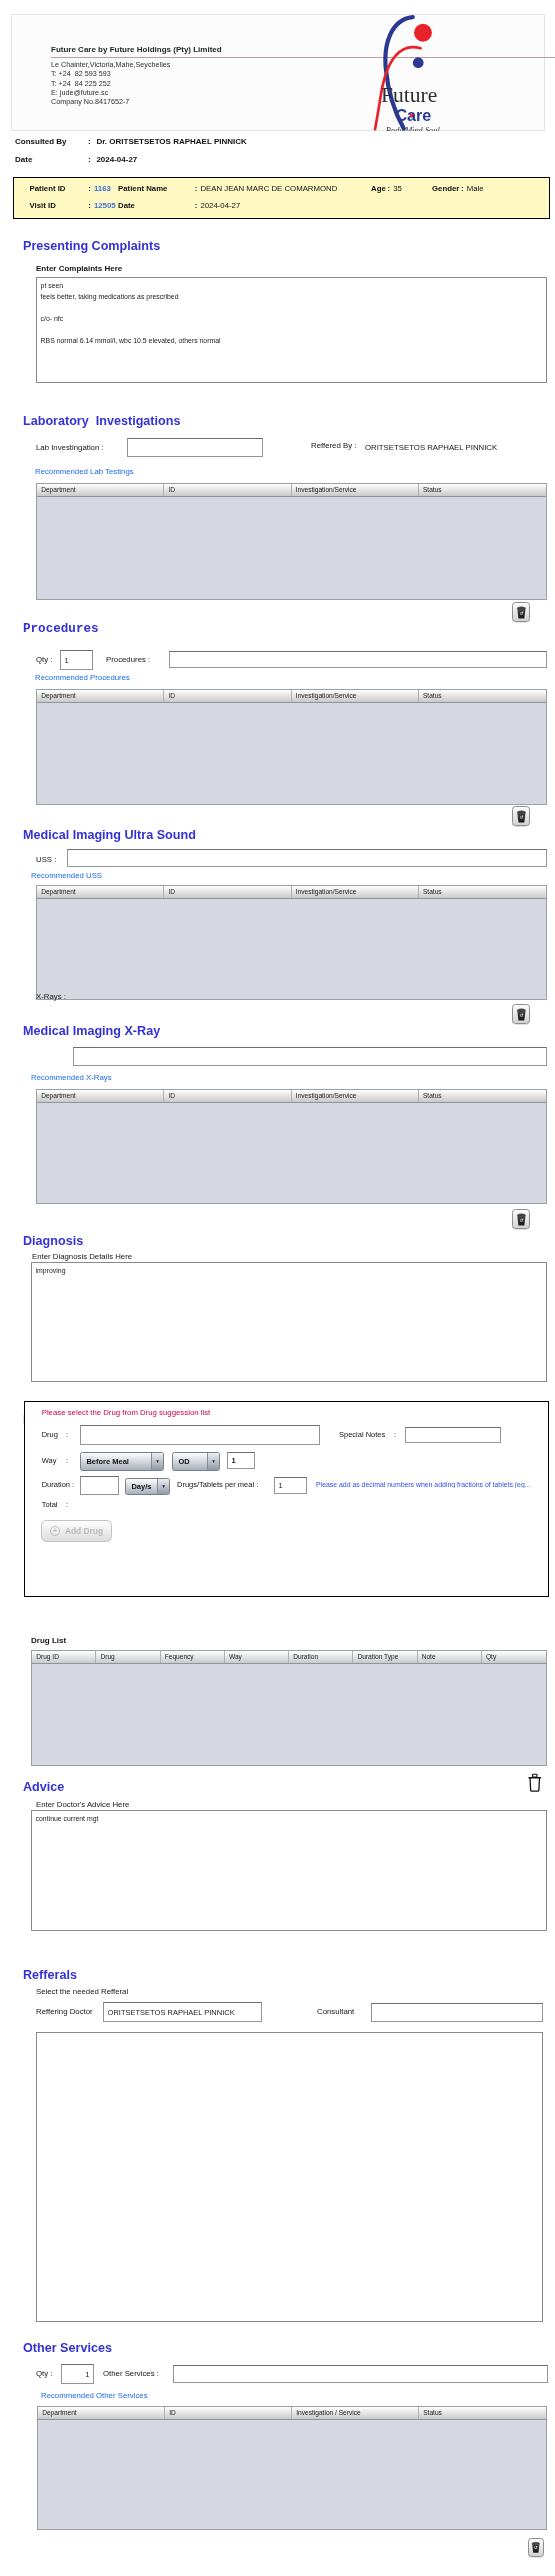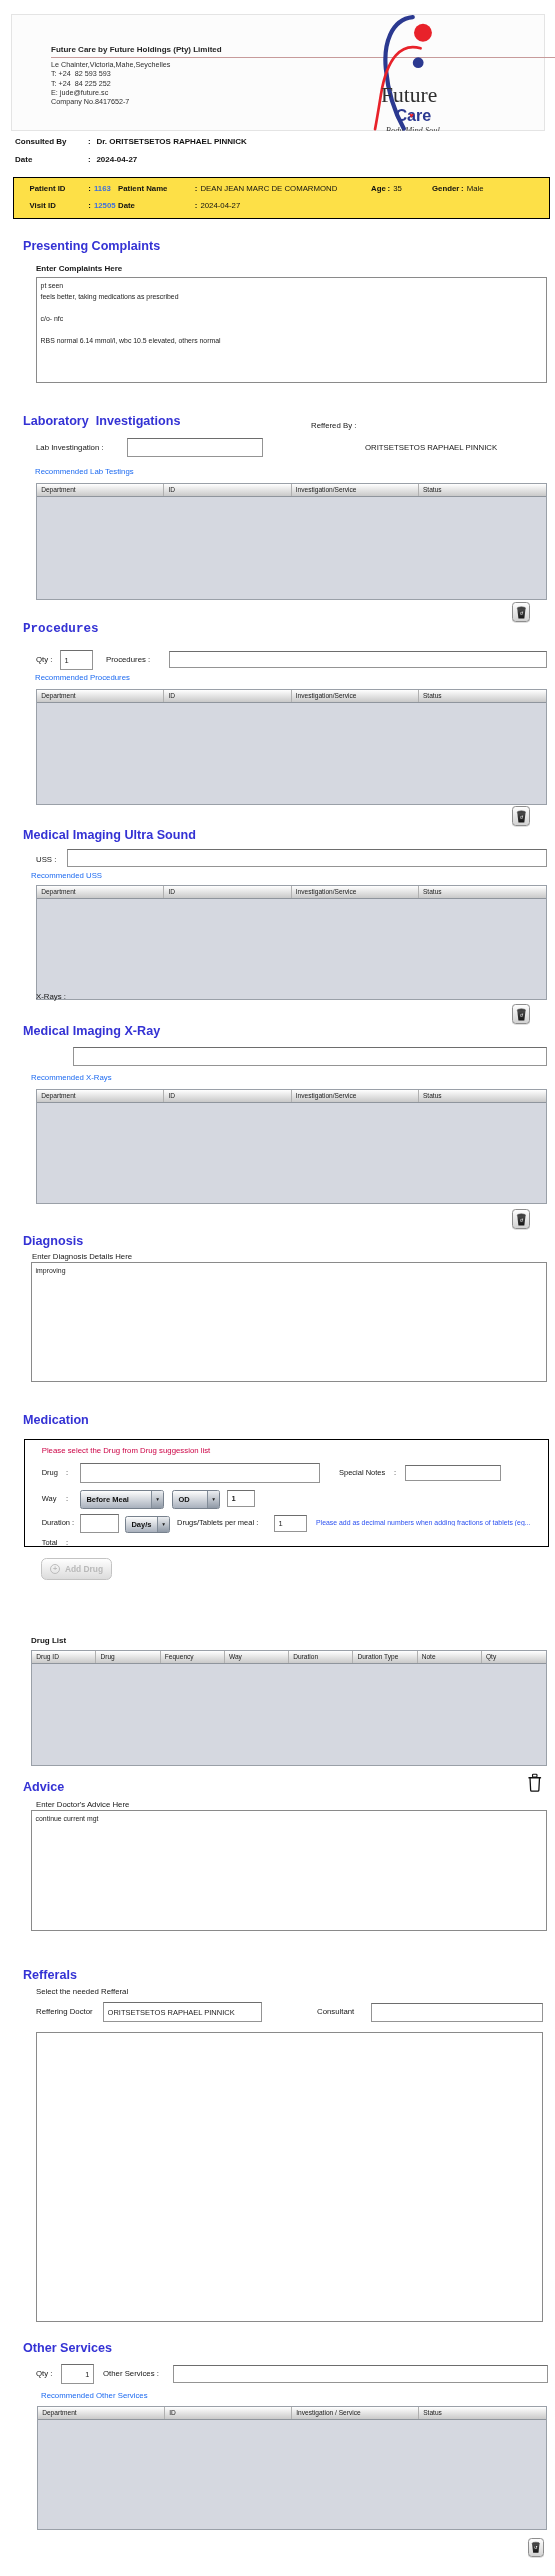--- a/index.html
+++ b/index.html
@@ -15,21 +15,21 @@
   .company-title { font-size:8px; font-weight:bold; color:#262626; white-space:pre-wrap; }
   .company-line { font-size:7.2px; color:#2e2e2e; line-height:9.3px; white-space:pre-wrap; }
   .title-rule { background:#c79b9b; height:1.2px; }
 
   
   .consult-row { display:flex; font-weight:bold; font-size:8px; margin-bottom:9px; }
   .consult-row .c-lbl { width:73px; }
   .consult-row .c-col { width:8.4px; }
 
   
-  .patient-box { border:1.2px solid #000; background:#fde047; }
+  .patient-box { border:1.2px solid #000; background:#fef9c3; }
   .p-grp { position:absolute; display:flex; font-size:7.8px; white-space:nowrap; }
   .p-lbl { font-weight:bold; }
   .p-col { padding:0 3px 0 1.8px; font-weight:bold; }
   .p-id { color:#3f6fdd; font-weight:bold; }
 
   .sec-title { font-size:12.6px; font-weight:bold; color:#3432d4; white-space:pre-wrap; letter-spacing:0; }
   .bold-lbl { font-size:8px; font-weight:bold; color:#161616; }
   .norm-lbl { font-size:7.8px; color:#161616; white-space:nowrap; }
   .blue-link { font-size:7.8px; font-weight:normal; color:#1d6af0; white-space:nowrap; }
 
@@ -176,21 +176,21 @@
 <textarea class="abs box" style="left: 36px; top: 277px; width: 511px; height: 106px;">pt seen
 feels better, taking medications as prescribed
 
 c/o- nfc
 
 RBS normal 6.14 mmol/l, wbc 10.5 elevated, others normal</textarea>
 
 <div class="abs sec-title" style="left:23px; top:414px;">Laboratory  Investigations</div>
 <div class="abs norm-lbl" style="left:36px; top:443px;">Lab Investingation :</div>
 <input class="abs ti" style="left: 127px; top: 438px; width: 136px; height: 18.5px;">
-<div class="abs norm-lbl" style="left:302px; top:421px;padding-left:9px;">Reffered By :</div>
+<div class="abs norm-lbl" style="left:302px; top:441px;padding-left:9px;">Reffered By :</div>
 <div class="abs norm-lbl" style="left:365px; top:443px;">ORITSETSETOS RAPHAEL PINNICK</div>
 <div class="abs blue-link" style="left:35px; top:467px;">Recommended Lab Testings</div>
 <div class="abs inv-table" style="left:36px; top:483px; width:511px; height:117px;">
   <div class="inv-head cols4">
     <div class="hc">Department</div>
     <div class="hc">ID</div>
     <div class="hc">Investigation/Service</div>
     <div class="hc">Status</div>
   </div>
   <div></div>
@@ -277,21 +277,21 @@
 <input class="abs ti" style="left: 97px; top: 1446px; width: 51px; height: 34px; font-family: Liberation Serif, serif;" value="3709">
 <div class="abs" style="left:154px; top:1442px; width:18px; height:19px; cursor:pointer;">
   <svg width="18" height="19" viewBox="0 0 28 26">
     <path d="M23,12 a9.5,9.5 0 0 0 -15,-7.5" stroke="#111" stroke-width="5" fill="none"></path>
     <polygon points="9,0 9,11 0,5.5" fill="#111"></polygon>
     <path d="M5,14 a9.5,9.5 0 0 0 15,7.5" stroke="#111" stroke-width="5" fill="none"></path>
     <polygon points="19,15 19,26 28,20.5" fill="#111"></polygon>
   </svg>
 </div>
 
-<div class="abs med-box" style="left:24px; top:1439px; width:525px; height:108px;">
+<div class="abs med-box" style="left:24px; top:1401px; width:525px; height:196px;">
   <div class="abs red-note" style="left:16.7px; top:6px;">Please select the Drug from Drug suggession list</div>
 
   <div class="abs m-lbl" style="left:16.7px; top:27.5px;">Drug</div>
   <div class="abs m-lbl" style="left:41px; top:27.5px;">:</div>
   <input class="abs ti" style="left: 55px; top: 23px; width: 240px; height: 20.3px;">
   <div class="abs m-lbl" style="left:314px; top:27.5px;">Special Notes</div>
   <div class="abs m-lbl" style="left:369px; top:27.5px;">:</div>
   <input class="abs ti" style="left: 380px; top: 24.5px; width: 96px; height: 16.7px;">
 
   <div class="abs m-lbl" style="left:16.7px; top:54px;">Way</div>

